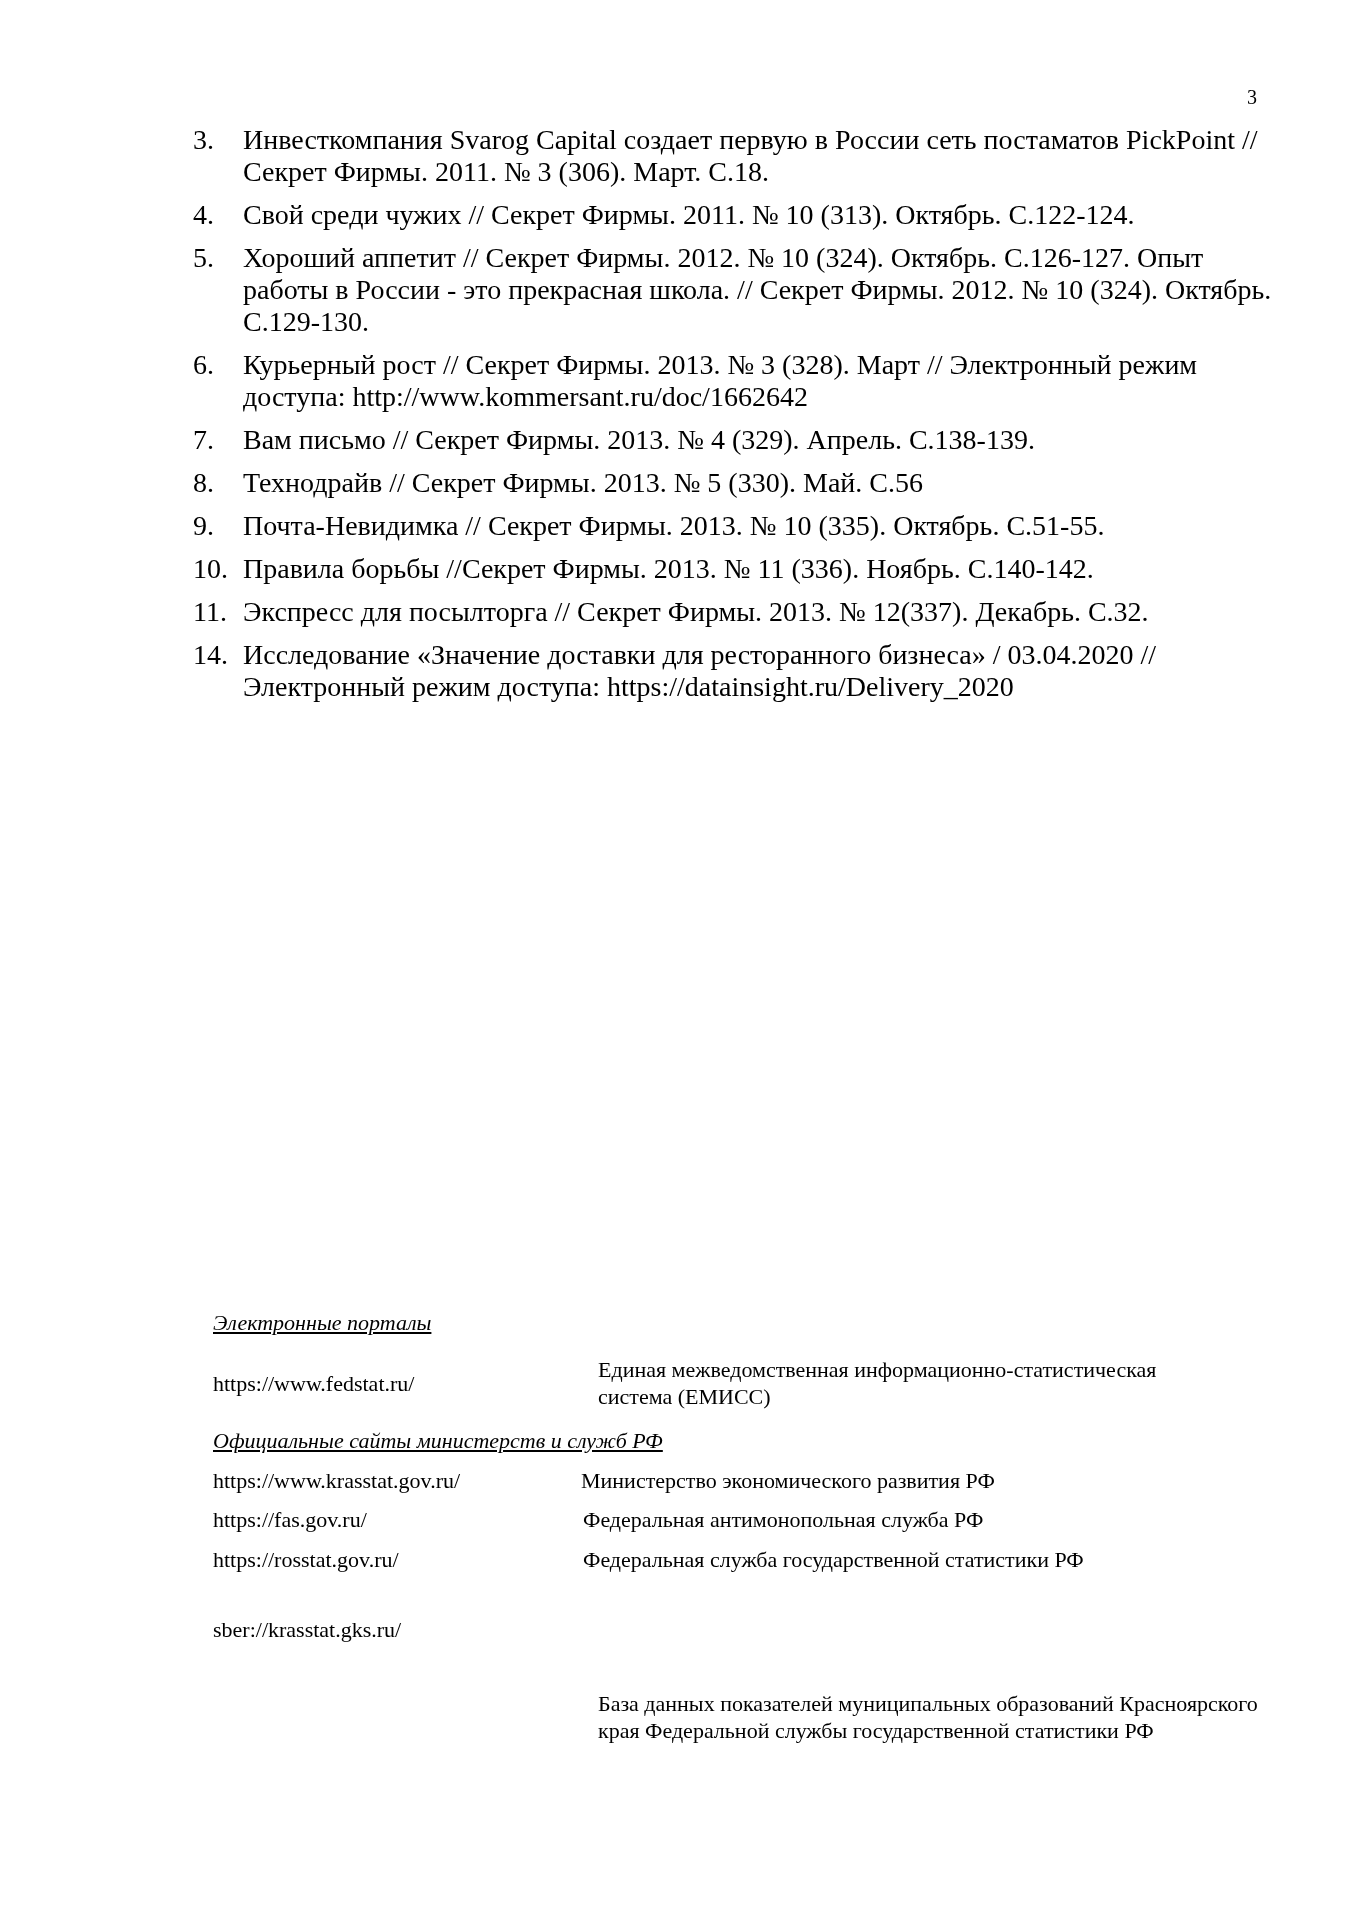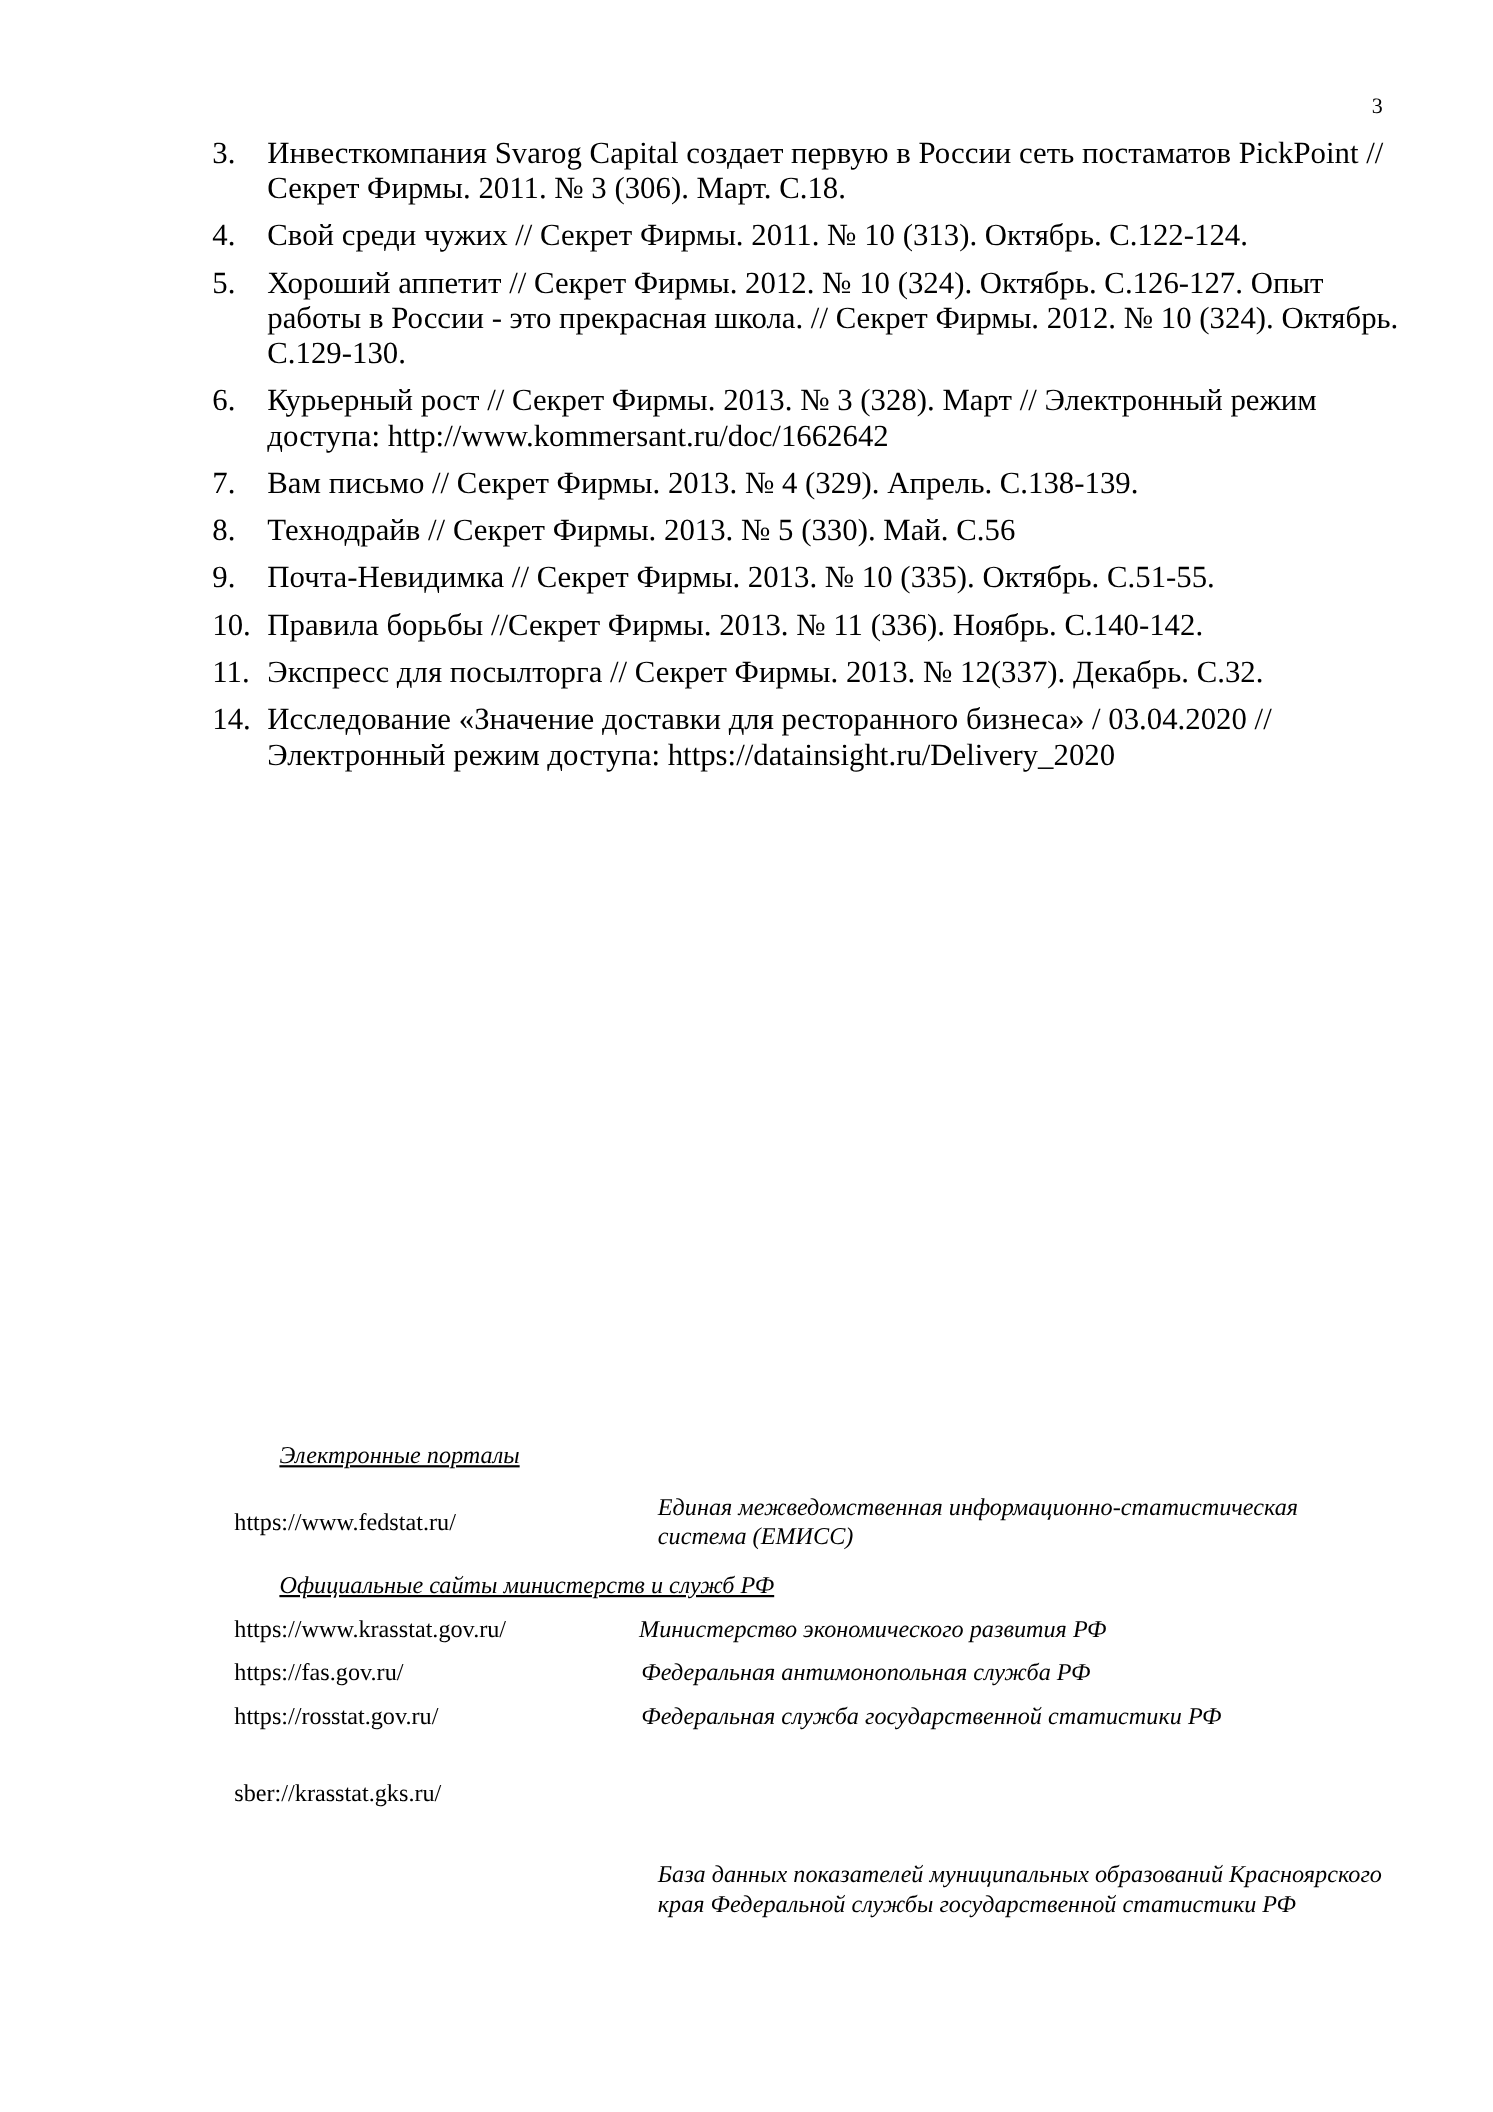--- a/index.html
+++ b/index.html
@@ -3,24 +3,24 @@
 <meta charset="utf-8">
 <style>
   html, body { margin: 0; padding: 0; background: #ffffff; }
   body { width: 1357px; height: 1920px; position: relative; overflow: hidden;
          font-family: "Liberation Serif", serif; color: #000; }
   .page-number { position: absolute; top: 86px; left: 1247px; font-size: 20px; }
   .refs { position: absolute; top: 124px; left: 193px; width: 1080px; margin: 0; padding: 0; list-style: none; }
   .ref { display: flex; font-size: 28px; line-height: 32px; margin-bottom: 11px; }
   .ref .num { width: 50px; flex: 0 0 50px; }
   .ref .txt { flex: 1; word-break: break-word; }
-  .sec-title { position: absolute; left: 213px; font-size: 22px; font-style: italic; text-decoration: underline; margin-left: 41px; }
+  .sec-title { position: absolute; left: 213px; font-size: 22px; font-style: italic; text-decoration: underline; }
   .row { position: absolute; left: 213px; width: 1060px; font-size: 22px; line-height: 27px; }
   .row .url { position: absolute; left: 0; width: 360px; }
-  .row .desc { position: absolute; font-style: italic; }
+  .row .desc { position: absolute; }
 </style>
 </head>
 <body>
 
 <div class="page-number">3</div>
 
 <ol class="refs">
   <li class="ref">
       <span class="num">3.</span>
       <span class="txt">Инвесткомпания Svarog Capital создает первую в России сеть постаматов PickPoint // Секрет Фирмы. 2011. № 3 (306). Март. С.18.</span>

